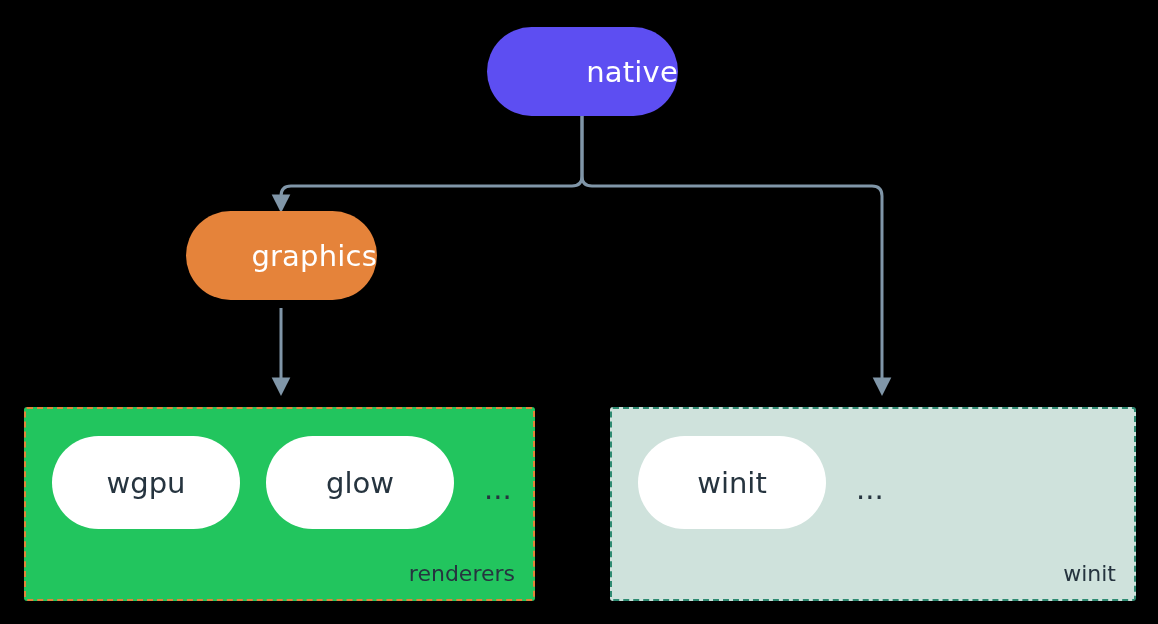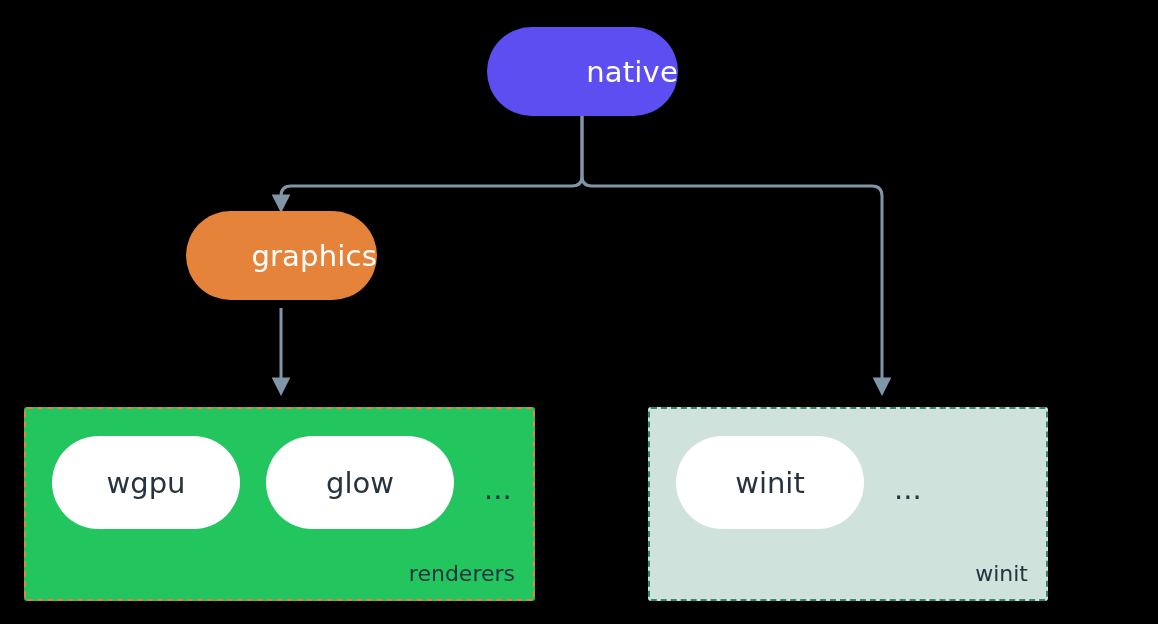--- a/index.html
+++ b/index.html
@@ -63,23 +63,23 @@
   }
   #group-renderers {
     left: 24px;
     top: 407px;
     width: 511px;
     height: 194px;
     background: #22c55e;
     border-color: #e5833a;
   }
   #group-shells {
-    left: 648px;
+    left: 610px;
     top: 407px;
-    width: 400px;
+    width: 526px;
     height: 194px;
     background: #cfe2dc;
     border-color: #2e8b72;
   }
   .group-items {
     position: absolute;
     left: 26px;
     top: 27px;
     display: flex;
     align-items: center;

